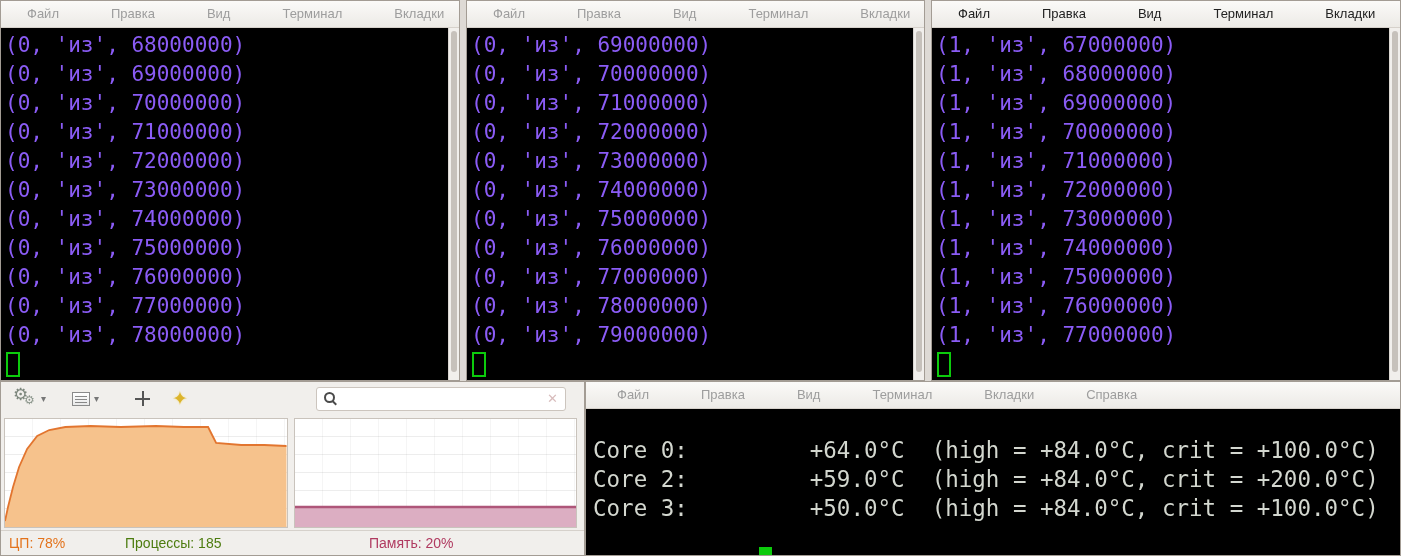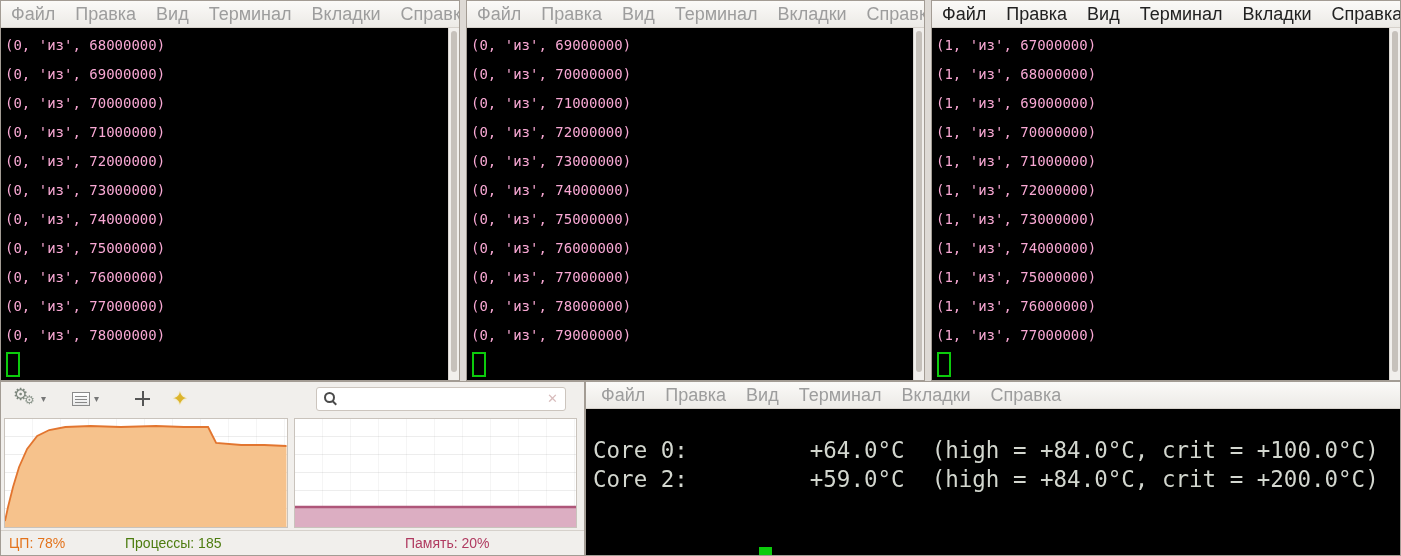--- a/index.html
+++ b/index.html
@@ -11,27 +11,27 @@
   .bottom-row{display:flex;height:175px;}
 
   
   .term-window{background:#000;border:1px solid #a39c94;box-sizing:border-box;
                display:flex;flex-direction:column;}
   .w1{width:460px;} .w2{width:459px;} .w3{width:470px;}
   .sensors-window{flex:1;}
 
   .menubar{flex:0 0 26px;height:26px;background:linear-gradient(#fbfaf8,#eceae6);
            border-bottom:1px solid #d6d1cb;display:flex;align-items:center;overflow:hidden;}
-  .menubar .menu-item{padding:0 10px;font-size:18px;line-height:26px;color:#9d9d9d;white-space:nowrap;}
+  .menubar .menu-item{padding:0 26px;font-size:13px;line-height:26px;color:#9d9d9d;white-space:nowrap;}
   .menubar.active .menu-item{color:#222222;}
   .menubar.inset{padding-left:5px;}
 
   .term-body{position:relative;flex:1;background:#000;overflow:hidden;}
   .term-lines{padding:3px 2px 0 4px;font-family:"DejaVu Sans Mono",monospace;
-              font-size:14px;line-height:29px;color:#f9a8d4;white-space:pre;}
+              font-size:21px;line-height:29px;color:#8b5cf6;white-space:pre;}
   .cursor-hollow{width:10px;height:21px;border:2px solid #0CCB0C;margin:2px 0 0 5px;}
 
   .term-scrollbar{position:absolute;top:0;right:0;bottom:0;width:10px;background:#f1efec;
                   border-left:1px solid #dad6d1;}
   .term-scrollbar .thumb{position:absolute;left:2px;right:2px;top:3px;bottom:8px;
                          background:#c6c1bb;border-radius:3px;}
 
   
   .sensors-body{position:relative;flex:1;background:#000;overflow:hidden;}
   .sensors-lines{padding:27px 16px 0 7px;font-family:"DejaVu Sans Mono",monospace;
@@ -74,21 +74,21 @@
          background-image:
            repeating-linear-gradient(to right, transparent 0, transparent 27px, rgba(0,0,0,0.04) 27px, rgba(0,0,0,0.04) 28px),
            repeating-linear-gradient(to bottom, transparent 0, transparent 17px, rgba(0,0,0,0.07) 17px, rgba(0,0,0,0.07) 18px);}
   .graph svg{position:absolute;left:0;top:0;width:100%;height:100%;}
 
   .statusbar{flex:0 0 24px;position:relative;border-top:1px solid #d6d1cb;background:#f1efec;
              font-size:14px;}
   .statusbar span{position:absolute;top:50%;transform:translateY(-50%);white-space:nowrap;text-align:center;}
   .st-cpu{left:8px;color:#E3731C;}
   .st-proc{left:124px;color:#4d7c0f;}
-  .st-mem{left:404px;color:#B03A60;}
+  .st-mem{left:368px;color:#B03A60;}
 </style>
 </head>
 <body>
 
 <div class="screen">
 
   <div class="top-row">
 
     <section class="term-window w1">
       <div class="menubar">
@@ -199,19 +199,19 @@
     <section class="term-window sensors-window">
       <div class="menubar inset">
           <div class="menu-item">Файл</div>
           <div class="menu-item">Правка</div>
           <div class="menu-item">Вид</div>
           <div class="menu-item">Терминал</div>
           <div class="menu-item">Вкладки</div>
           <div class="menu-item">Справка</div>
         </div>
       <div class="sensors-body">
-        <div class="sensors-lines"><div class="sensor-line">Core 0:         +64.0°C  (high = +84.0°C, crit = +100.0°C)</div><div class="sensor-line">Core 2:         +59.0°C  (high = +84.0°C, crit = +200.0°C)</div></div>
+        <div class="sensors-lines"><div class="sensor-line">Core 0:         +64.0°C  (high = +84.0°C, crit = +100.0°C)</div><div class="sensor-line">Core 2:         +59.0°C  (high = +84.0°C, crit = +200.0°C)</div><div class="sensor-line">Core 3:         +50.0°C  (high = +84.0°C, crit = +100.0°C)</div></div>
         <div class="sensors-cursor"></div>
       </div>
     </section>
 
   </div>
 </div>
 
 </body></html>

